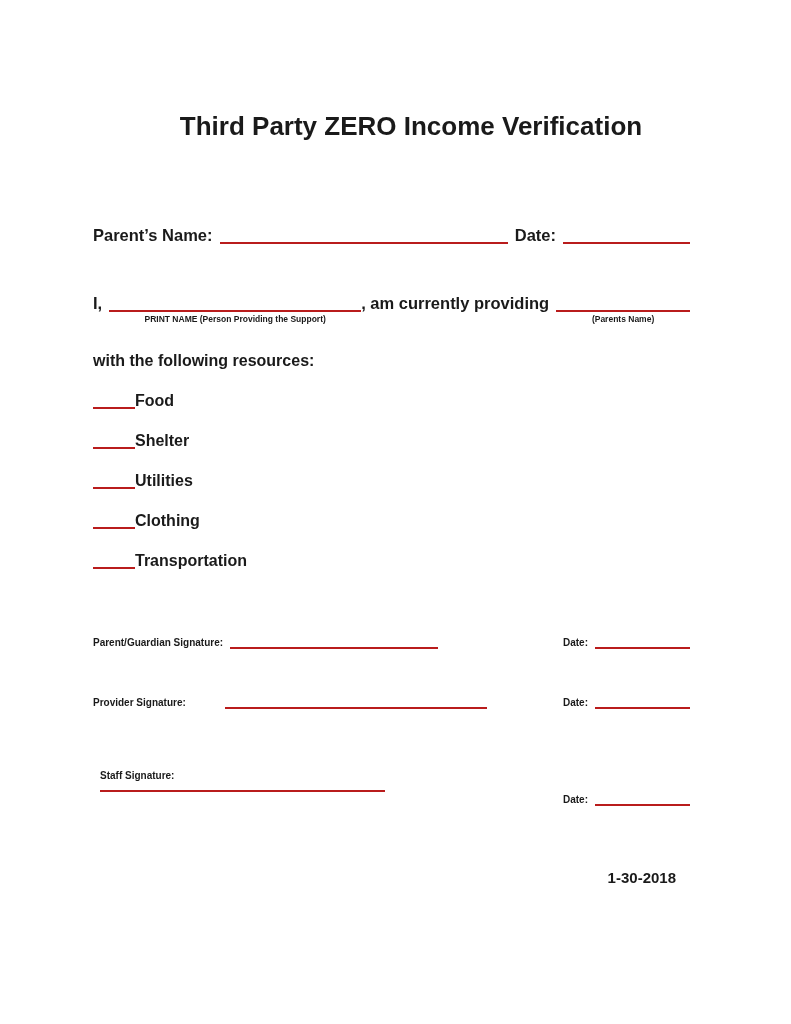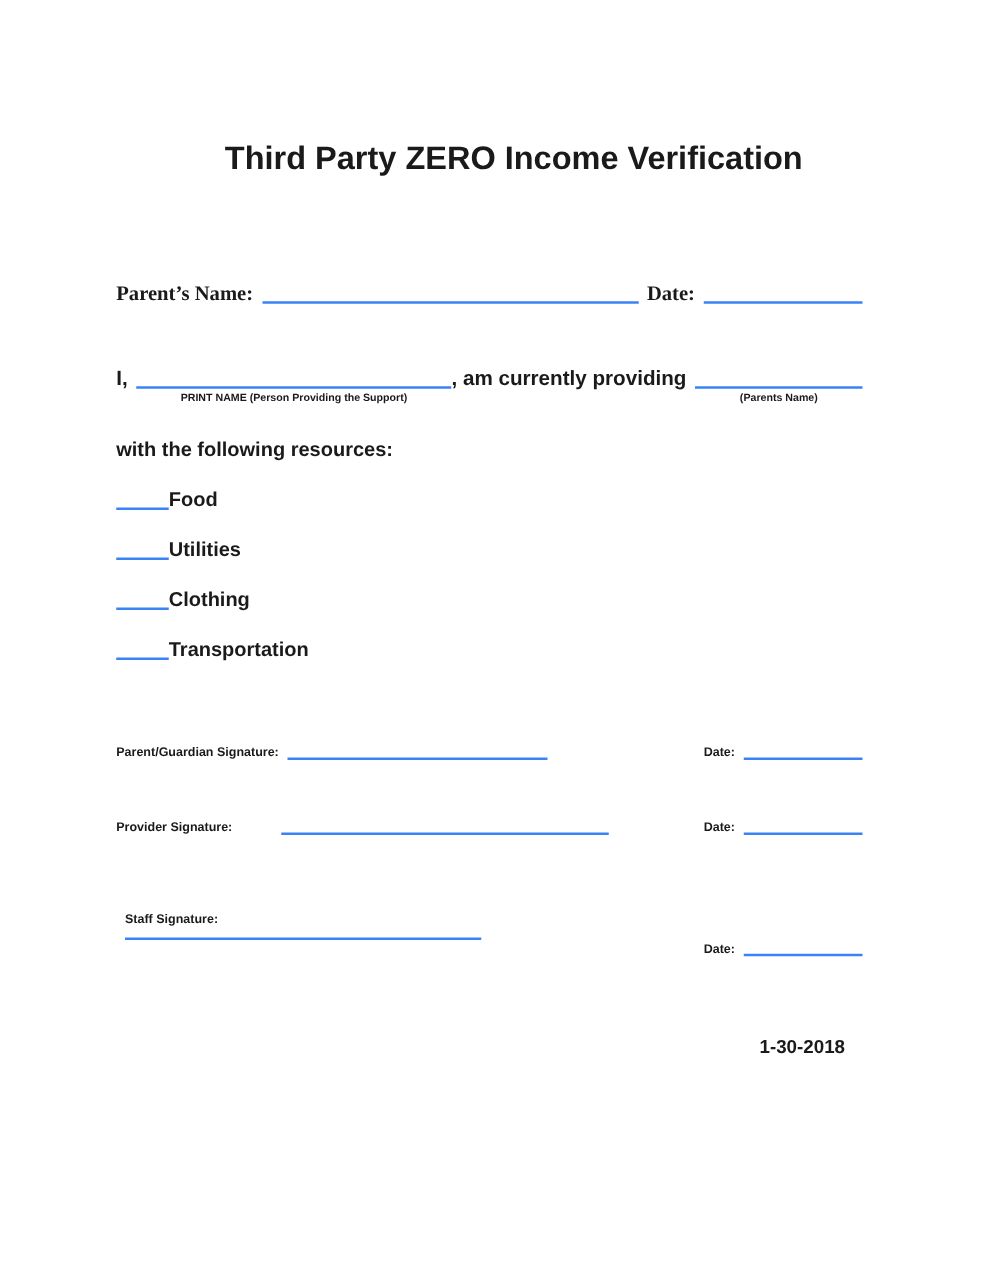--- a/index.html
+++ b/index.html
@@ -31,21 +31,21 @@
     display: flex;
     align-items: baseline;
     font-size: 16.5px;
     line-height: 22px;
     white-space: nowrap;
   }
   
   .blank {
     display: inline-block;
     height: 0;
-    border-bottom: 2px solid #3b82f6;
+    border-bottom: 2px solid #b91c1c;
     position: relative;
     top: 3px;               
     align-self: baseline;
   }
   .gap-l { margin-left: 7px; }
   .gap-r { margin-right: 7px; }
   .grow { flex: 1 1 auto; }
   .w-date-top { width: 127px; }
   .w-child { width: 295px; }
   .w-print { width: 252px; }
@@ -58,21 +58,21 @@
     position: absolute;
     top: 4px;
     left: 50%;
     transform: translateX(-50%);
     font-size: 8.5px;
     line-height: 10px;
     font-weight: 700;
     white-space: nowrap;
     color: #1a1a1a;
   }
-  .row-parent { margin-top: 80px; font-family: Liberation Serif, serif; }
+  .row-parent { margin-top: 80px; }
   .row-child { margin-top: 22px; }
   .row-statement { margin-top: 46px; }
   .resources-intro { margin-top: 36px; font-size: 16px; line-height: 22px; }
   .resource-row { margin-top: 18px; font-size: 16px; }
   .sig-row { font-size: 10px; }
   .sig-row .date-group { margin-left: auto; display: inline-flex; align-items: baseline; }
   .sig-1 { margin-top: 60px; }
   .sig-2 { margin-top: 38px; gap: 32px; }
   .sig-3 { margin-top: 51px; flex-direction: column; }
   .footer-date {
@@ -114,20 +114,24 @@
     <div class="row resources-intro">
       <span>with the following resources:</span>
     </div>
 
     <div class="row resource-row">
       <span class="blank w-res"></span>
       <span>Food</span>
     </div>
     <div class="row resource-row">
       <span class="blank w-res"></span>
+      <span>Shelter</span>
+    </div>
+    <div class="row resource-row">
+      <span class="blank w-res"></span>
       <span>Utilities</span>
     </div>
     <div class="row resource-row">
       <span class="blank w-res"></span>
       <span>Clothing</span>
     </div>
     <div class="row resource-row">
       <span class="blank w-res"></span>
       <span>Transportation</span>
     </div>

